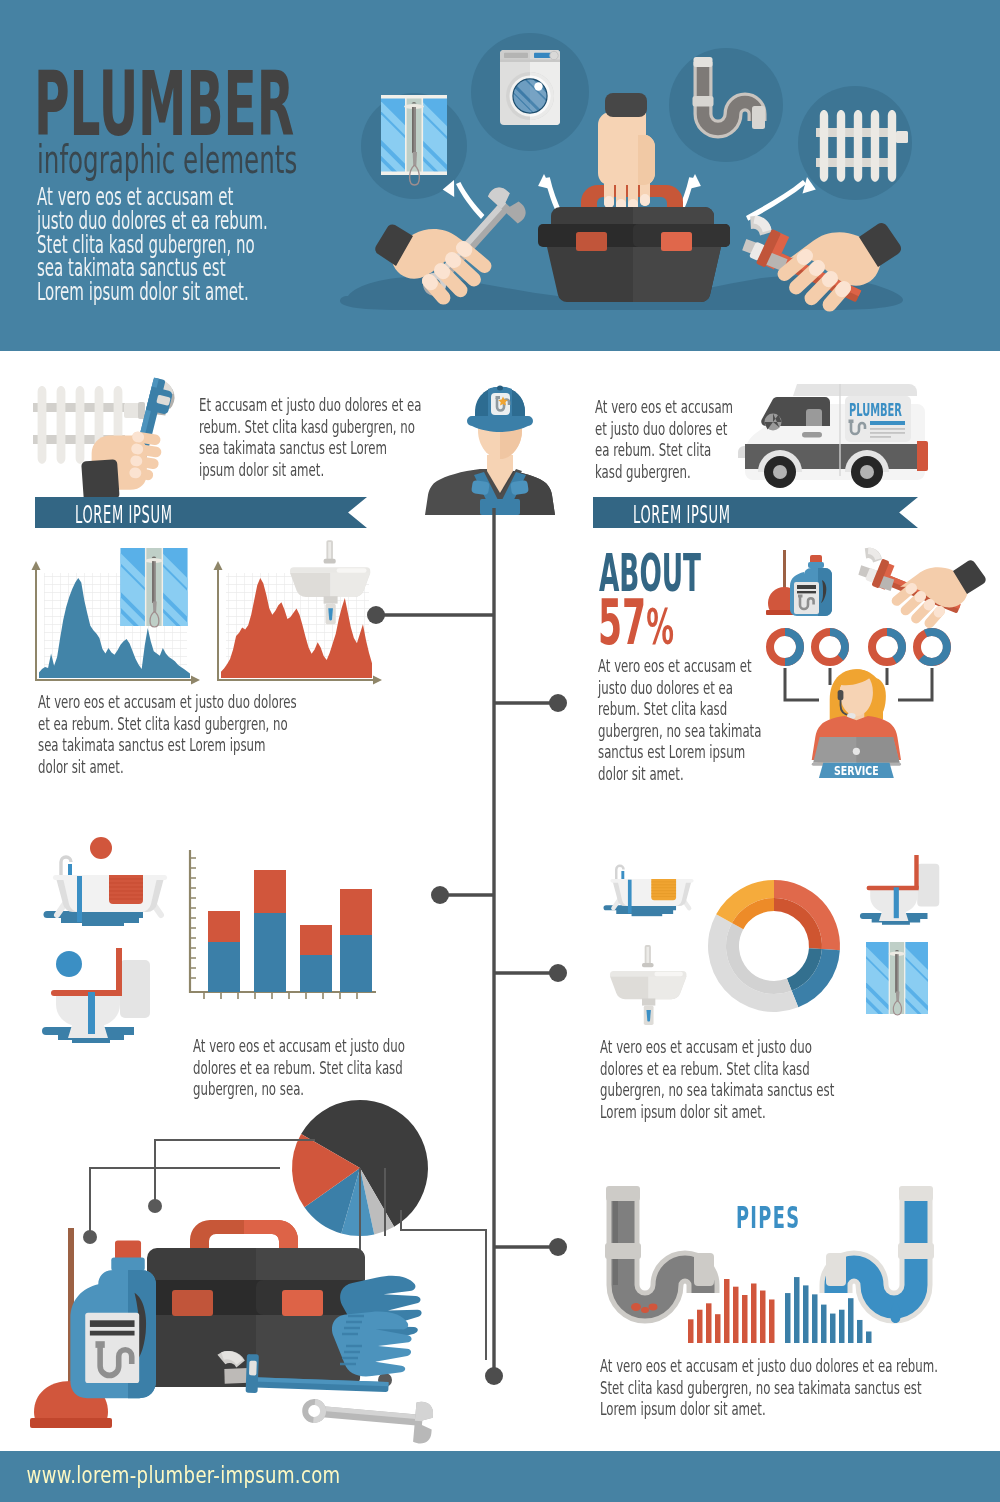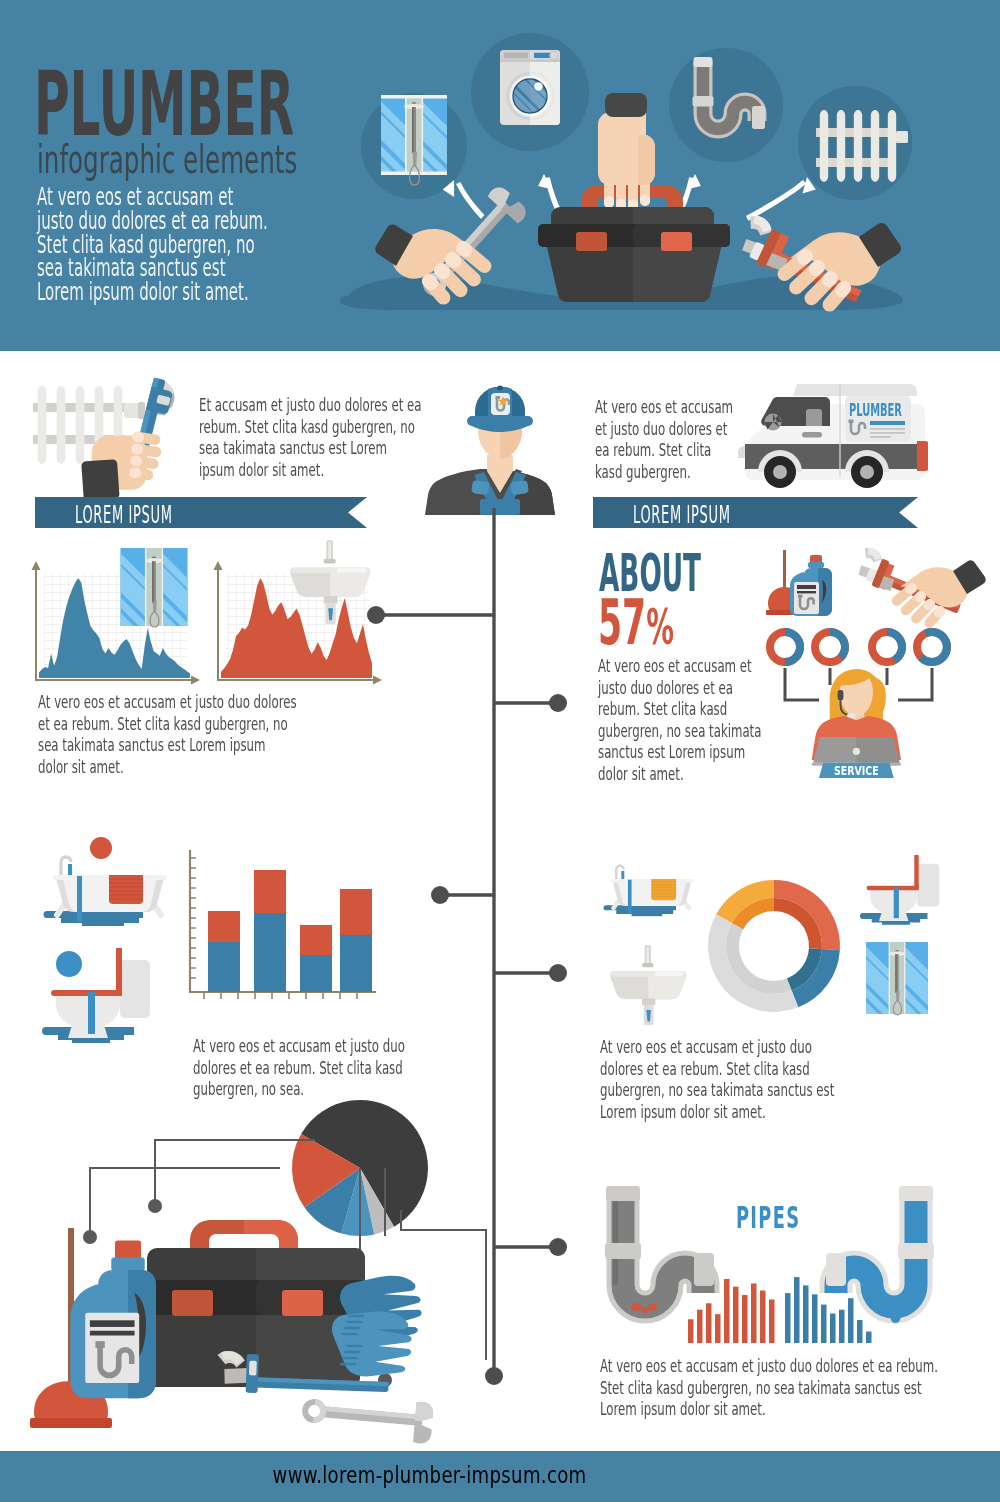--- a/index.html
+++ b/index.html
@@ -13,21 +13,21 @@
   #header{position:absolute;left:0;top:0;width:1000px;height:351px;background:#4682a3;overflow:hidden;}
   #title{position:absolute;left:34px;top:60px;font-size:89px;font-weight:bold;color:#434343;
          letter-spacing:0px;line-height:89px;transform:scaleX(.607);transform-origin:left top;white-space:nowrap;}
   #subtitle{position:absolute;left:37px;top:140px;font-size:39px;color:#39474f;
          line-height:40px;transform:scaleX(.70);transform-origin:left top;white-space:nowrap;}
   #headpara{position:absolute;left:37px;top:185px;width:400px;font-size:25.5px;color:#eef2f4;
          line-height:23.75px;transform:scaleX(.655);transform-origin:left top;white-space:pre;}
 
   
   #footer{position:absolute;left:0;top:1451px;width:1000px;height:51px;background:#4682a3;}
-  #footer .url{position:absolute;left:0;top:10px;width:860px;text-align:center;color:#000000;
+  #footer .url{position:absolute;left:0;top:10px;width:860px;color:#fef9c3;
          font-size:23.5px;letter-spacing:.4px;}
   #footer .url span{display:inline-block;transform:scaleX(.855);transform-origin:center;}
 
   
   .banner{position:absolute;height:31px;background:#336684;}
   .banner .lbl{position:absolute;left:40px;top:3px;color:#fff;font-size:24.8px;letter-spacing:1.1px;
          transform:scaleX(.585);transform-origin:left top;white-space:nowrap;}
 
   
   .bodytext{position:absolute;color:#4d4d4d;font-size:17.8px;line-height:21.5px;

